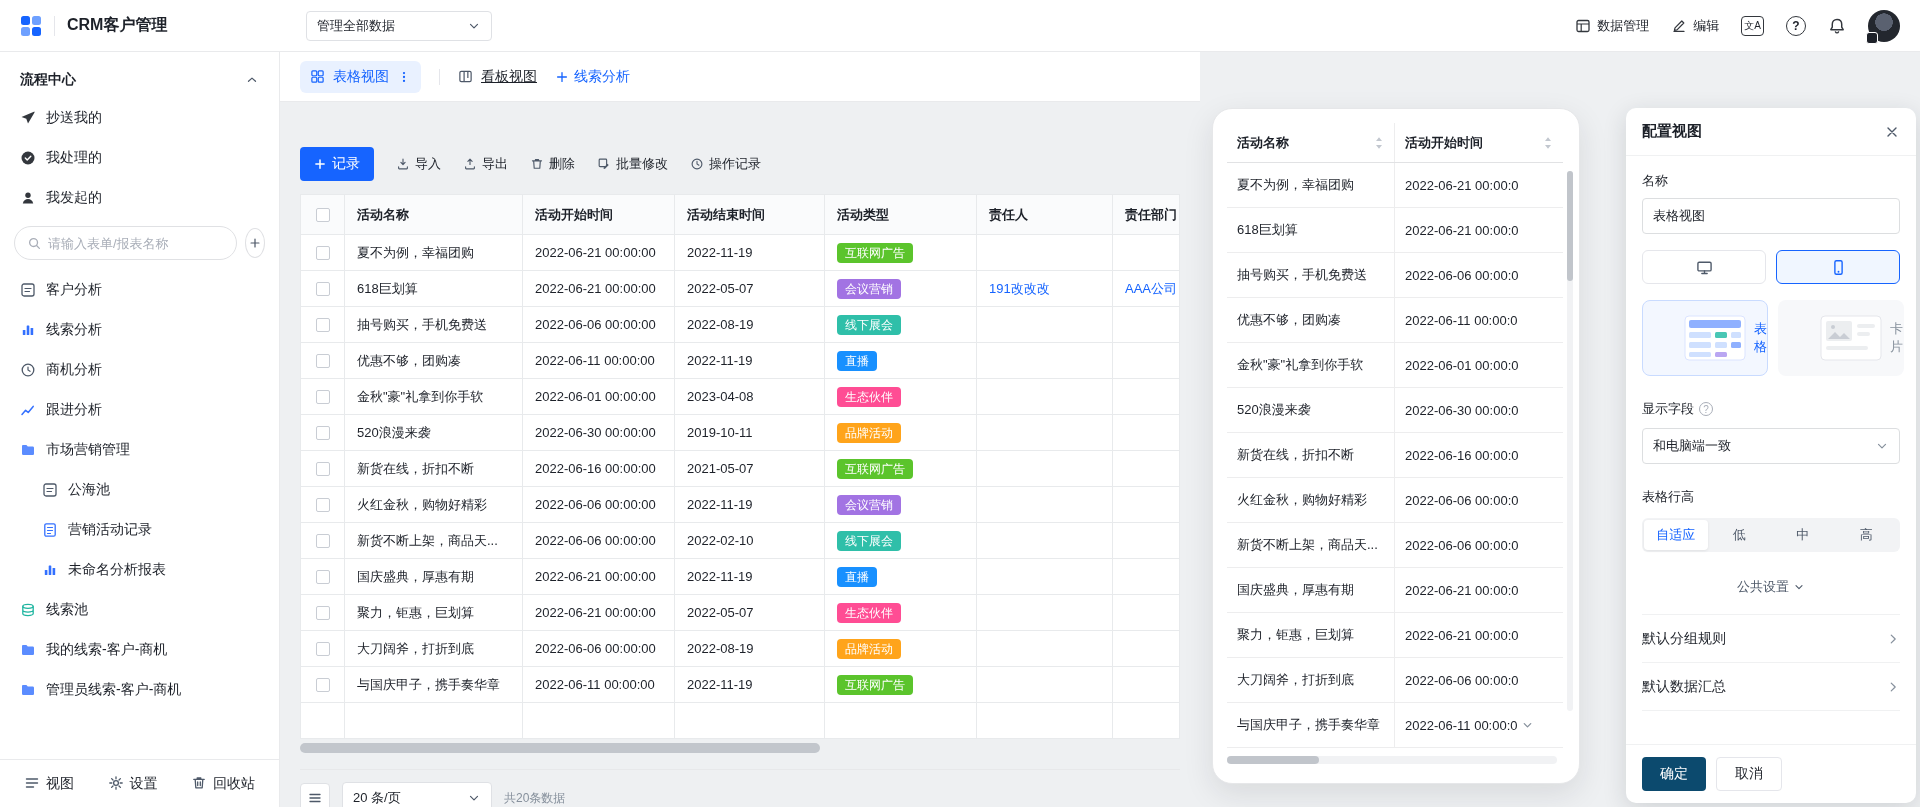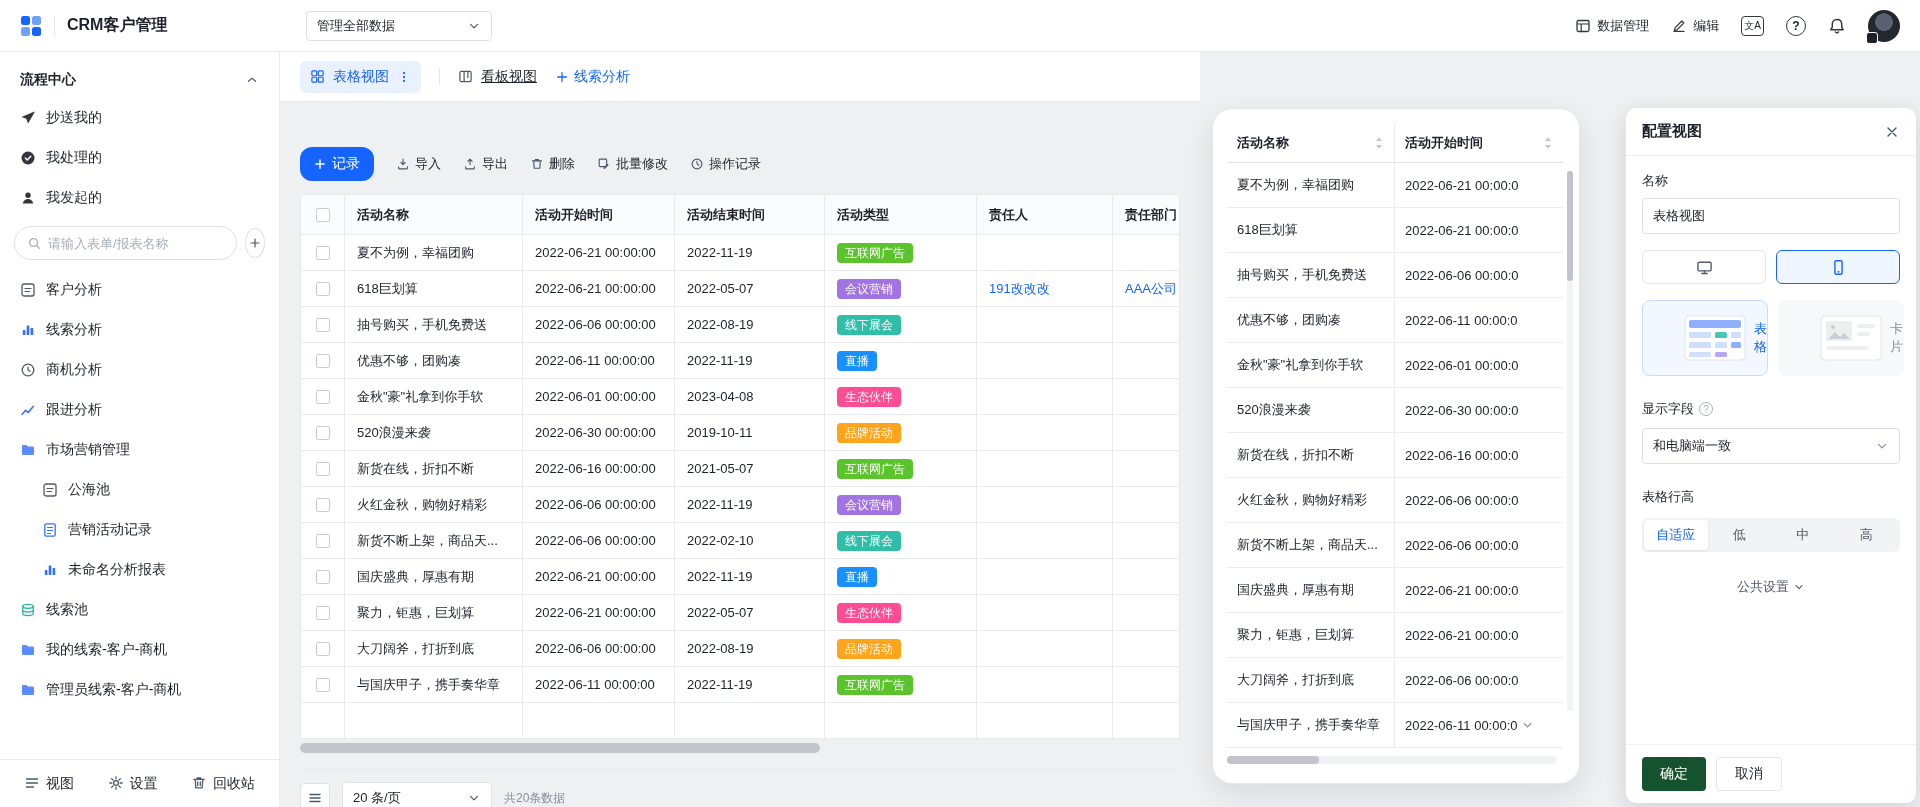--- a/index.html
+++ b/index.html
@@ -63,21 +63,21 @@
     display:flex; align-items:center; padding:0 20px; gap:18px; }
   .tab-active-pill { display:flex; align-items:center; gap:8px; background:#e9f1ff; color:#1664ff;
     border-radius:6px; padding:7px 10px; font-size:14px; font-weight:500; cursor:pointer; }
   .v-div { width:1px; height:16px; background:#e5e6eb; }
   .tab-kanban { display:flex; align-items:center; gap:8px; font-size:14px; cursor:pointer;text-decoration:underline; }
   .tab-new { display:flex; align-items:center; gap:5px; color:#1664ff; font-size:14px; cursor:pointer; }
 
   .content { padding:44px 20px 0; width:920px; }
   .toolbar { display:flex; align-items:center; gap:22px; height:36px; }
   .btn-record { background:#1664ff; color:#fff; border:none; height:34px; padding:0 14px;
-    border-radius:12px; display:flex; align-items:center; gap:6px; font-size:14px; cursor:pointer; font-family:inherit;text-align:center; }
+    border-radius:4px; display:flex; align-items:center; gap:6px; font-size:14px; cursor:pointer; font-family:inherit;text-align:center; }
   .tool-item { display:flex; align-items:center; gap:5px; font-size:13px; color:#1d2129; cursor:pointer; }
 
   .table-card { margin-top:12px; width:880px; overflow:hidden; background:#fff;
     border:1px solid #e8eaec; border-bottom:none; }
   .trow { display:flex; width:1000px; background:#fff; }
   .tcell { border-right:1px solid #e8eaec; border-bottom:1px solid #e8eaec; padding:0 12px;
     display:flex; align-items:center; height:36px; font-size:13px; white-space:nowrap; overflow:hidden; }
   .thead .tcell { height:40px; font-weight:700; background:#fafbfc; }
   .col-check { width:44px; justify-content:center; padding:0; }
   .col-name  { width:178px; }
@@ -147,21 +147,21 @@
   .segmented { margin-top:12px; background:#f2f3f5; border-radius:6px; padding:2px; display:flex; height:34px; }
   .seg { flex:1; display:flex; align-items:center; justify-content:center; font-size:13px;
     color:#4e5969; border-radius:4px; cursor:pointer; white-space:nowrap; }
   .seg.active { background:#fff; color:#1664ff; font-weight:500; box-shadow:0 1px 3px rgba(0,0,0,.08); }
   .public-settings { margin-top:26px; display:flex; align-items:center; justify-content:center; gap:4px;
     color:#4e5969; font-size:13px; cursor:pointer; }
   .cfg-list { margin-top:18px; border-top:1px solid #f0f1f2; }
   .cfg-list-row { height:48px; display:flex; align-items:center; justify-content:space-between;
     font-size:14px; font-weight:500; border-bottom:1px solid #f0f1f2; cursor:pointer; }
   .cfg-foot { padding:12px 16px; display:flex; gap:10px; border-top:1px solid #f0f1f2; flex:none; }
-  .btn-primary { background:#14532d; color:#fff; border:none; height:34px; padding:0 18px;
+  .btn-primary { background:#0c4a6e; color:#fff; border:none; height:34px; padding:0 18px;
     border-radius:4px; font-size:14px; cursor:pointer; font-family:inherit; }
   .btn-plain { background:#fff; color:#1d2129; border:1px solid #e5e6eb; height:34px; padding:0 18px;
     border-radius:4px; font-size:14px; cursor:pointer; font-family:inherit; }
 </style>
 </head>
 <body>
 
 <div class="app">
 
   <header class="topbar">
@@ -982,20 +982,34 @@
 
       </div>
 
       <div class="public-settings">
         <span>公共设置</span>
         <svg width="12" height="12" viewBox="0 0 16 16">
             <path d="M4 6.2l4 4 4-4" fill="none" stroke="#4e5969" stroke-width="1.5" stroke-linecap="round" stroke-linejoin="round"></path>
           </svg>
       </div>
 
+      <div class="cfg-list">
+        <div class="cfg-list-row">
+          <span>默认分组规则</span>
+          <svg width="14" height="14" viewBox="0 0 16 16">
+              <path d="M6 3.5l4.5 4.5L6 12.5" fill="none" stroke="#86909c" stroke-width="1.4" stroke-linecap="round" stroke-linejoin="round"></path>
+            </svg>
+        </div>
+        <div class="cfg-list-row">
+          <span>默认数据汇总</span>
+          <svg width="14" height="14" viewBox="0 0 16 16">
+              <path d="M6 3.5l4.5 4.5L6 12.5" fill="none" stroke="#86909c" stroke-width="1.4" stroke-linecap="round" stroke-linejoin="round"></path>
+            </svg>
+        </div>
+      </div>
     </div>
     <div class="cfg-foot">
       <button class="btn-primary">确定</button>
       <button class="btn-plain">取消</button>
     </div>
   </aside>
 
 </div>
 
 </body></html>

